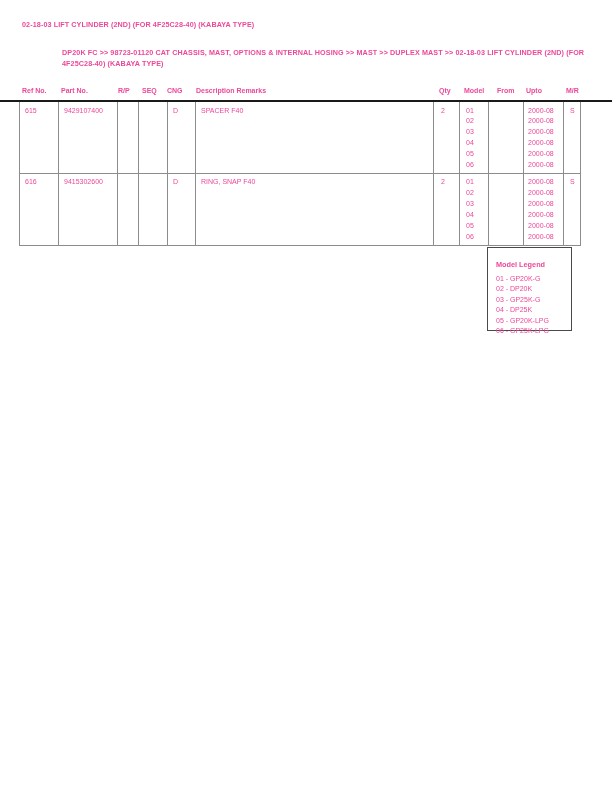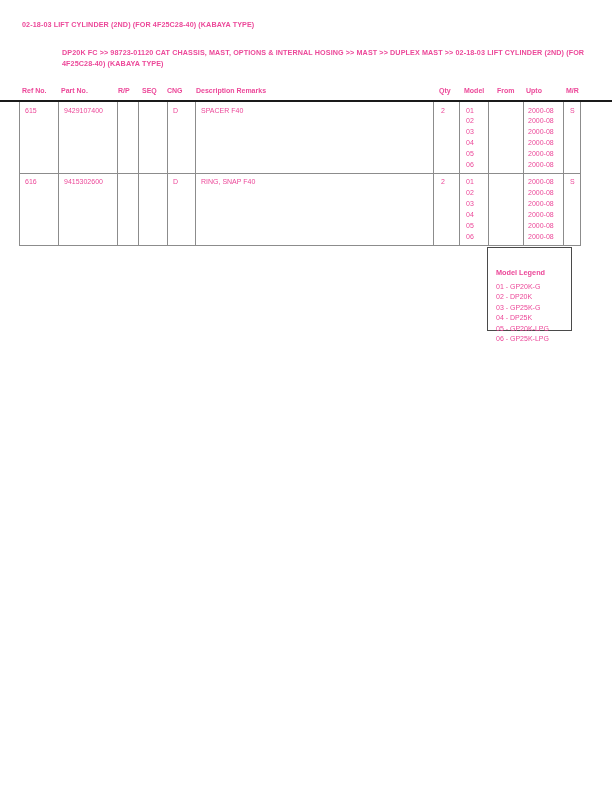--- a/index.html
+++ b/index.html
@@ -97,21 +97,21 @@
   .c-upto   { width: 40px; padding-left: 4px; }
   .c-mr     { width: 17px; padding-left: 6px; }
   .legend-box {
     position: absolute;
     left: 487px;
     top: 247px;
     width: 85px;
     height: 84px;
     border: 1.5px solid #4a4a4a;
     background: #ffffff;
-    padding: 20px 2px 2px 8px;
+    padding: 12px 2px 2px 8px;
   }
   .legend-title {
     font-size: 7.3px;
     font-weight: bold;
     margin-bottom: 4.5px;
   }
   .legend-items {
     font-size: 7px;
     line-height: 10.6px;
     white-space: pre-line;

